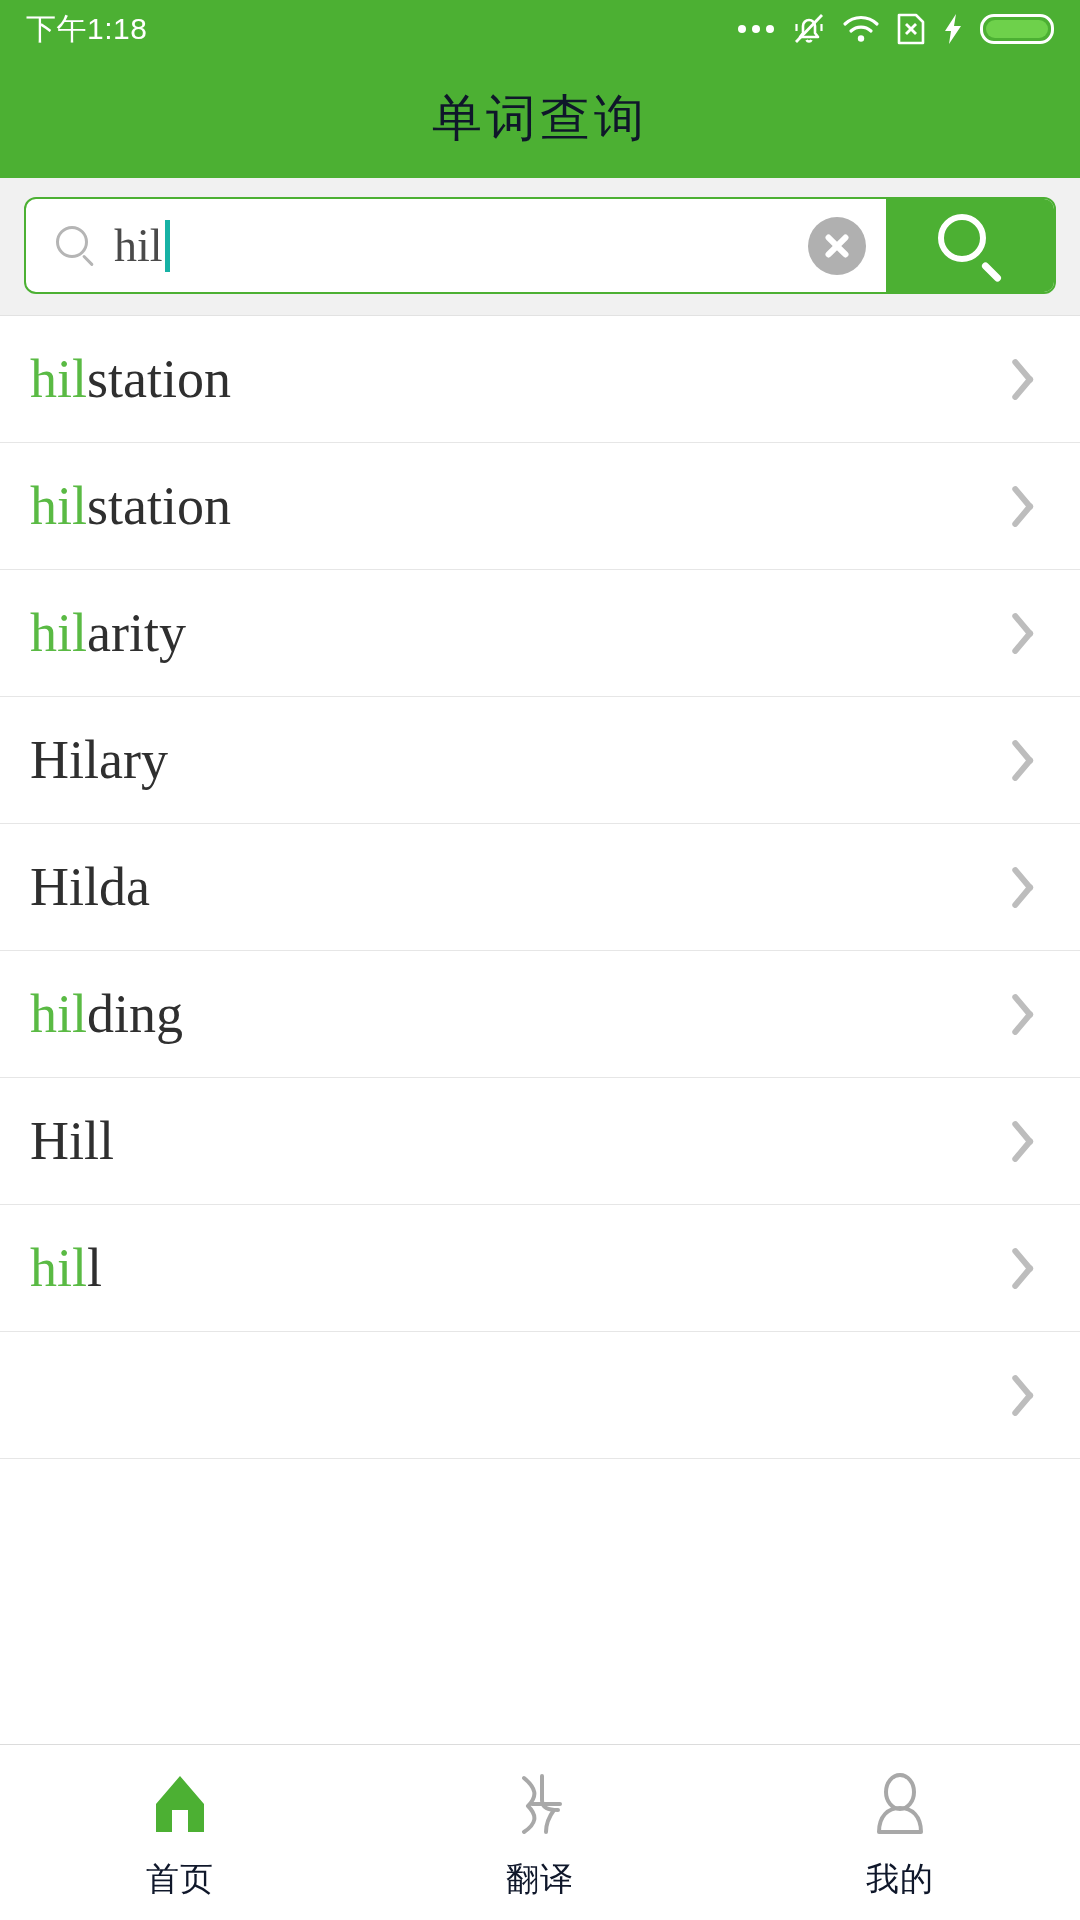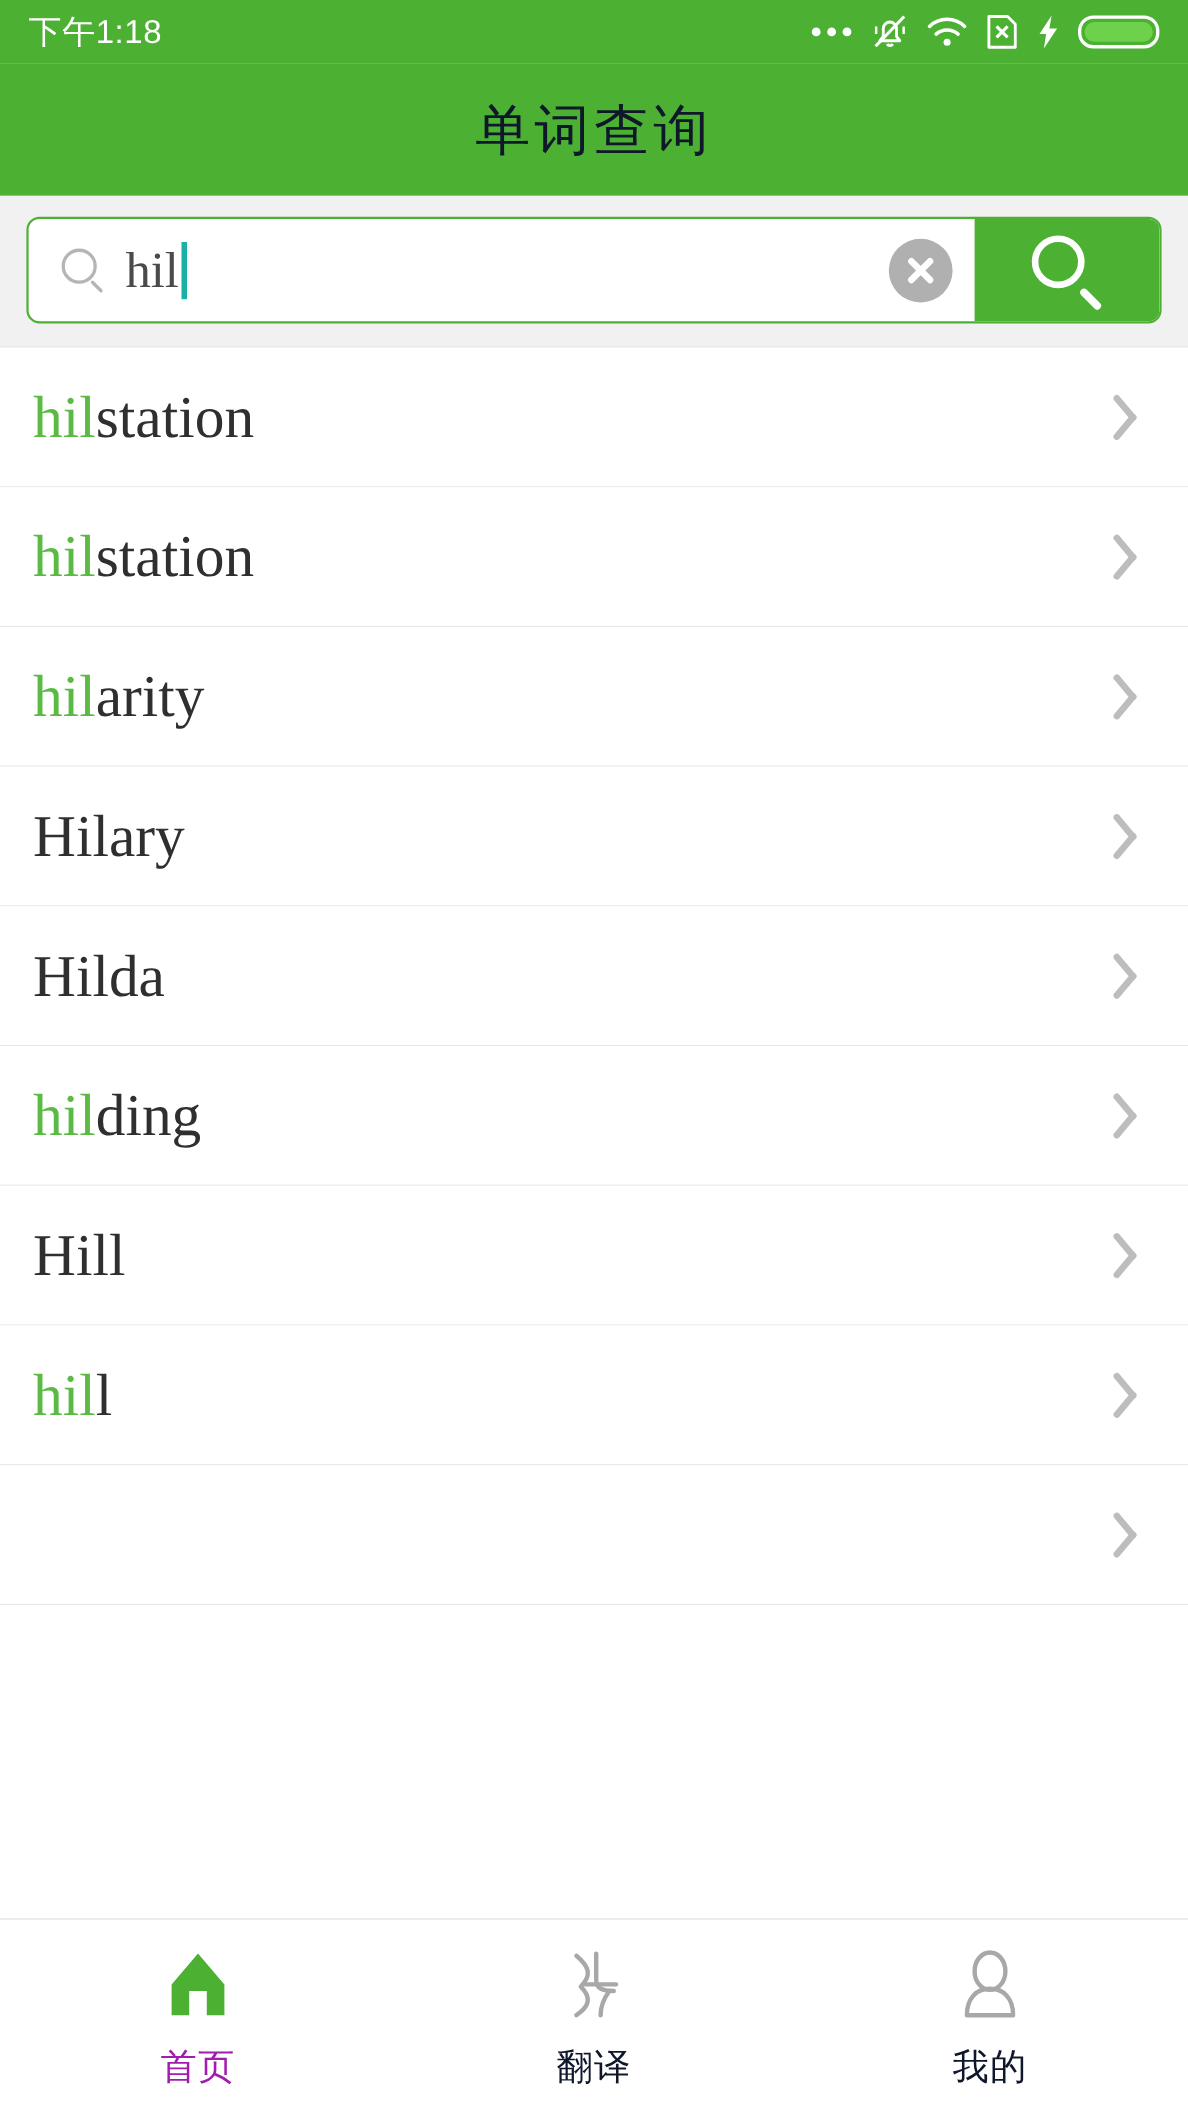--- a/index.html
+++ b/index.html
@@ -191,21 +191,21 @@
   .nav-ico{
     height:82px; width:82px;
     display:flex;align-items:center;justify-content:center;
   }
   .nav-label{
     font-size:33px;
     color:#0f172a;
     font-family:"Liberation Sans", sans-serif;
     letter-spacing:1px;
   }
-  .navitem.active .nav-label{ color:#a21caf; }
+  .navitem.active .nav-label{ color:#0f172a; }
 </style>
 </head>
 <body>
 
 <div id="app">
 
   <div class="statusbar">
     <div class="status-time">下午1:18</div>
     <div class="status-right">
 

